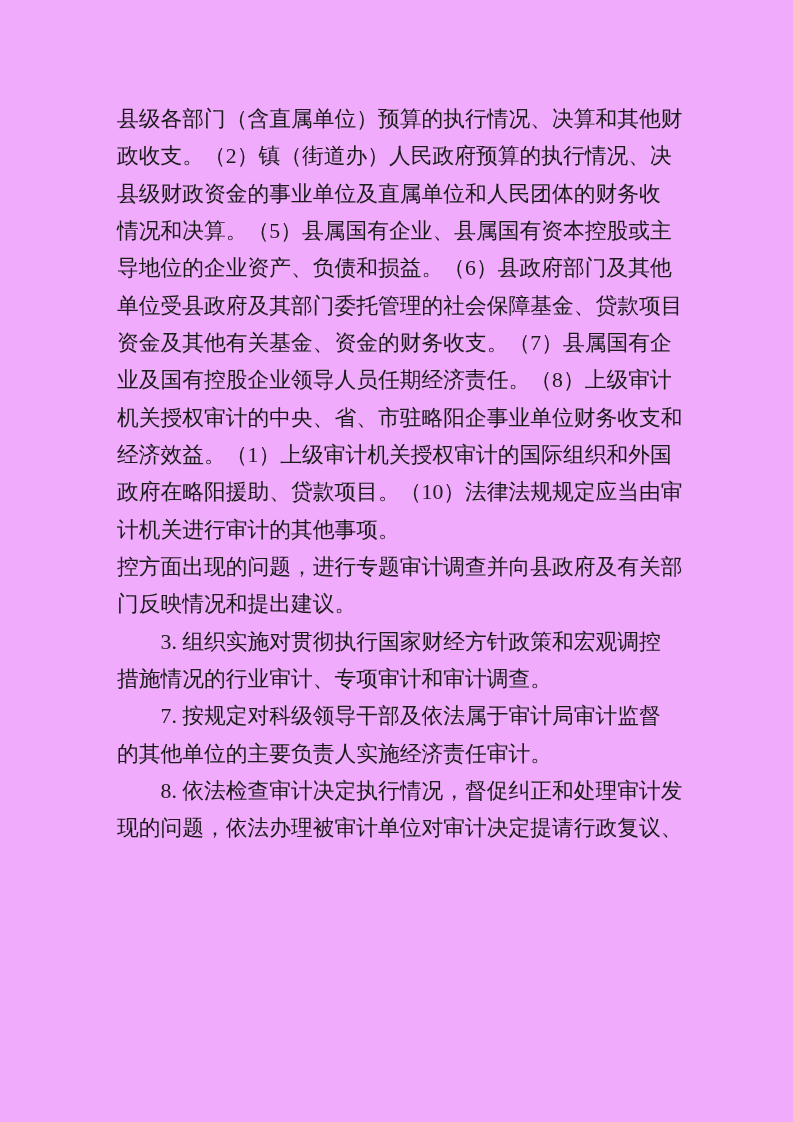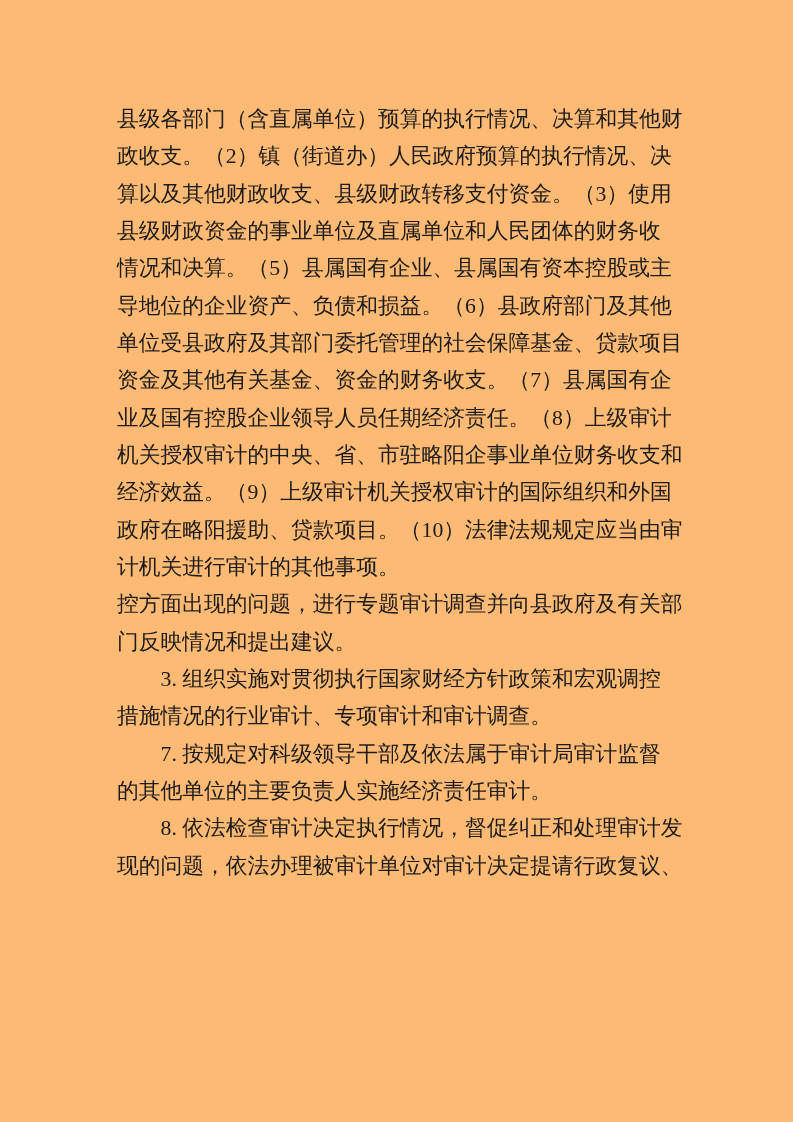--- a/index.html
+++ b/index.html
@@ -29,33 +29,32 @@
     white-space: nowrap;
     height: 37.33px;
   }
   .line.indent {
     text-indent: 2em;
   }
 </style>
 </head>
 <body>
 
-<div class="page" style="background: #fdba74;">
+<div class="page" style="background: #f0abfc;">
   <div class="text-block" style="color: rgb(27, 27, 27);">
     <div class="line">县级各部门（含直属单位）预算的执行情况、决算和其他财</div>
     <div class="line">政收支。（2）镇（街道办）人民政府预算的执行情况、决</div>
-    <div class="line">算以及其他财政收支、县级财政转移支付资金。（3）使用</div>
     <div class="line">县级财政资金的事业单位及直属单位和人民团体的财务收</div>
     <div class="line">情况和决算。（5）县属国有企业、县属国有资本控股或主</div>
     <div class="line">导地位的企业资产、负债和损益。（6）县政府部门及其他</div>
     <div class="line">单位受县政府及其部门委托管理的社会保障基金、贷款项目</div>
     <div class="line">资金及其他有关基金、资金的财务收支。（7）县属国有企</div>
     <div class="line">业及国有控股企业领导人员任期经济责任。（8）上级审计</div>
     <div class="line">机关授权审计的中央、省、市驻略阳企事业单位财务收支和</div>
-    <div class="line">经济效益。（9）上级审计机关授权审计的国际组织和外国</div>
+    <div class="line">经济效益。（1）上级审计机关授权审计的国际组织和外国</div>
     <div class="line">政府在略阳援助、贷款项目。（10）法律法规规定应当由审</div>
     <div class="line">计机关进行审计的其他事项。</div>
     <div class="line">控方面出现的问题，进行专题审计调查并向县政府及有关部</div>
     <div class="line">门反映情况和提出建议。</div>
     <div class="line indent">3. 组织实施对贯彻执行国家财经方针政策和宏观调控</div>
     <div class="line">措施情况的行业审计、专项审计和审计调查。</div>
     <div class="line indent">7. 按规定对科级领导干部及依法属于审计局审计监督</div>
     <div class="line">的其他单位的主要负责人实施经济责任审计。</div>
     <div class="line indent">8. 依法检查审计决定执行情况，督促纠正和处理审计发</div>
     <div class="line">现的问题，依法办理被审计单位对审计决定提请行政复议、</div>

